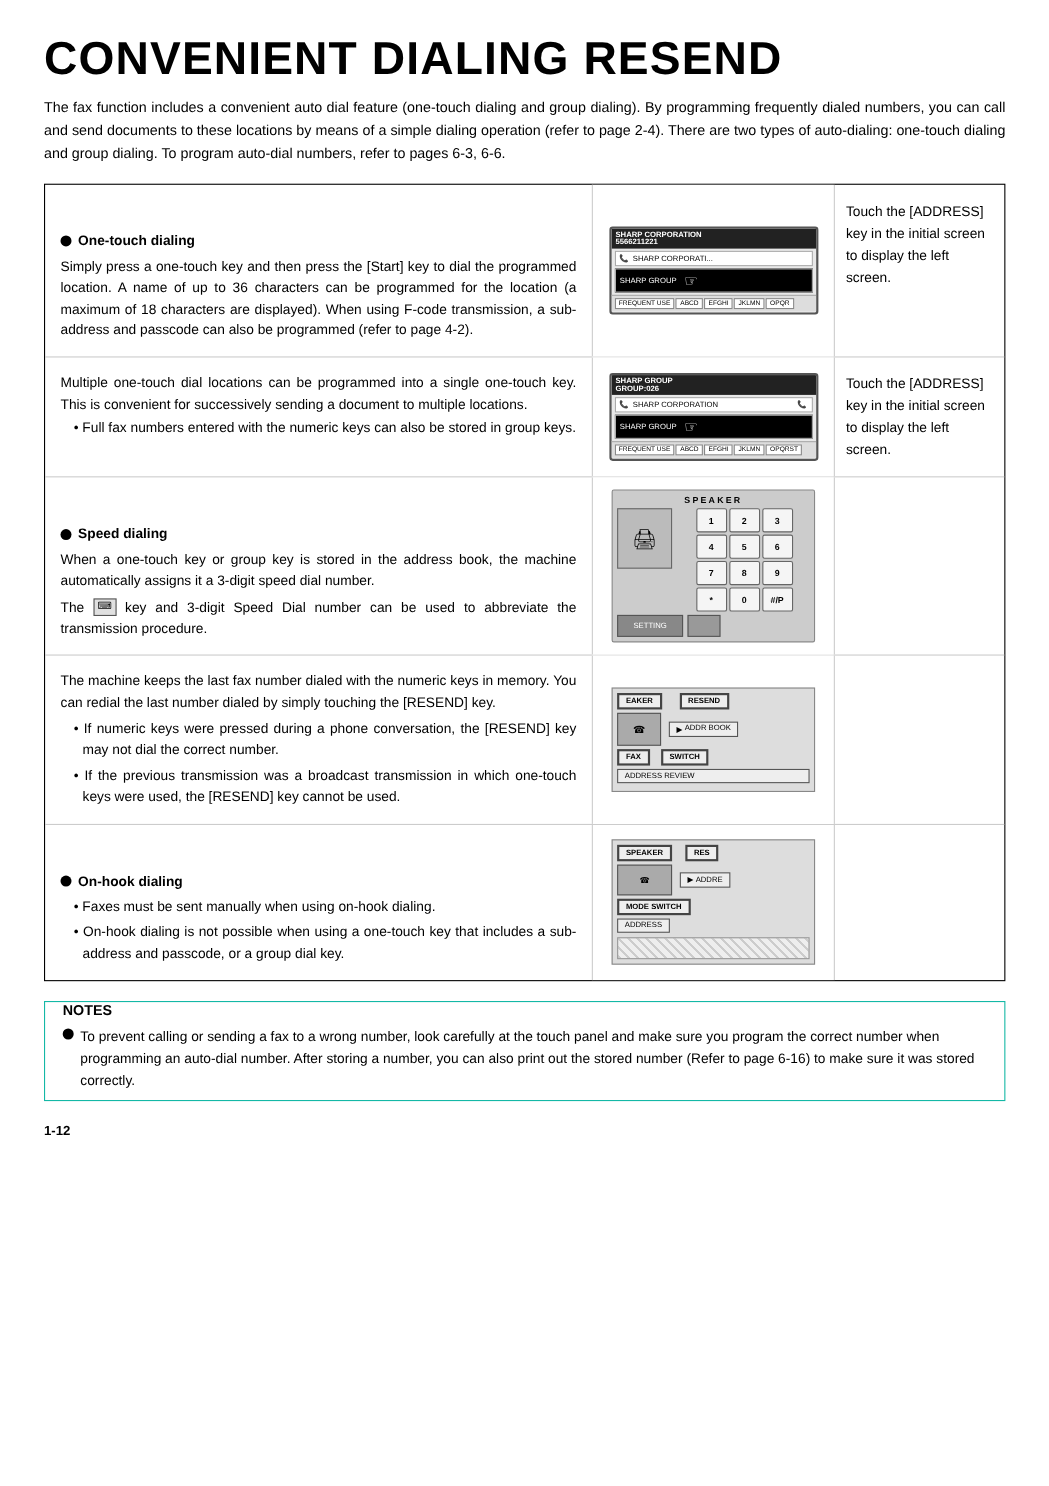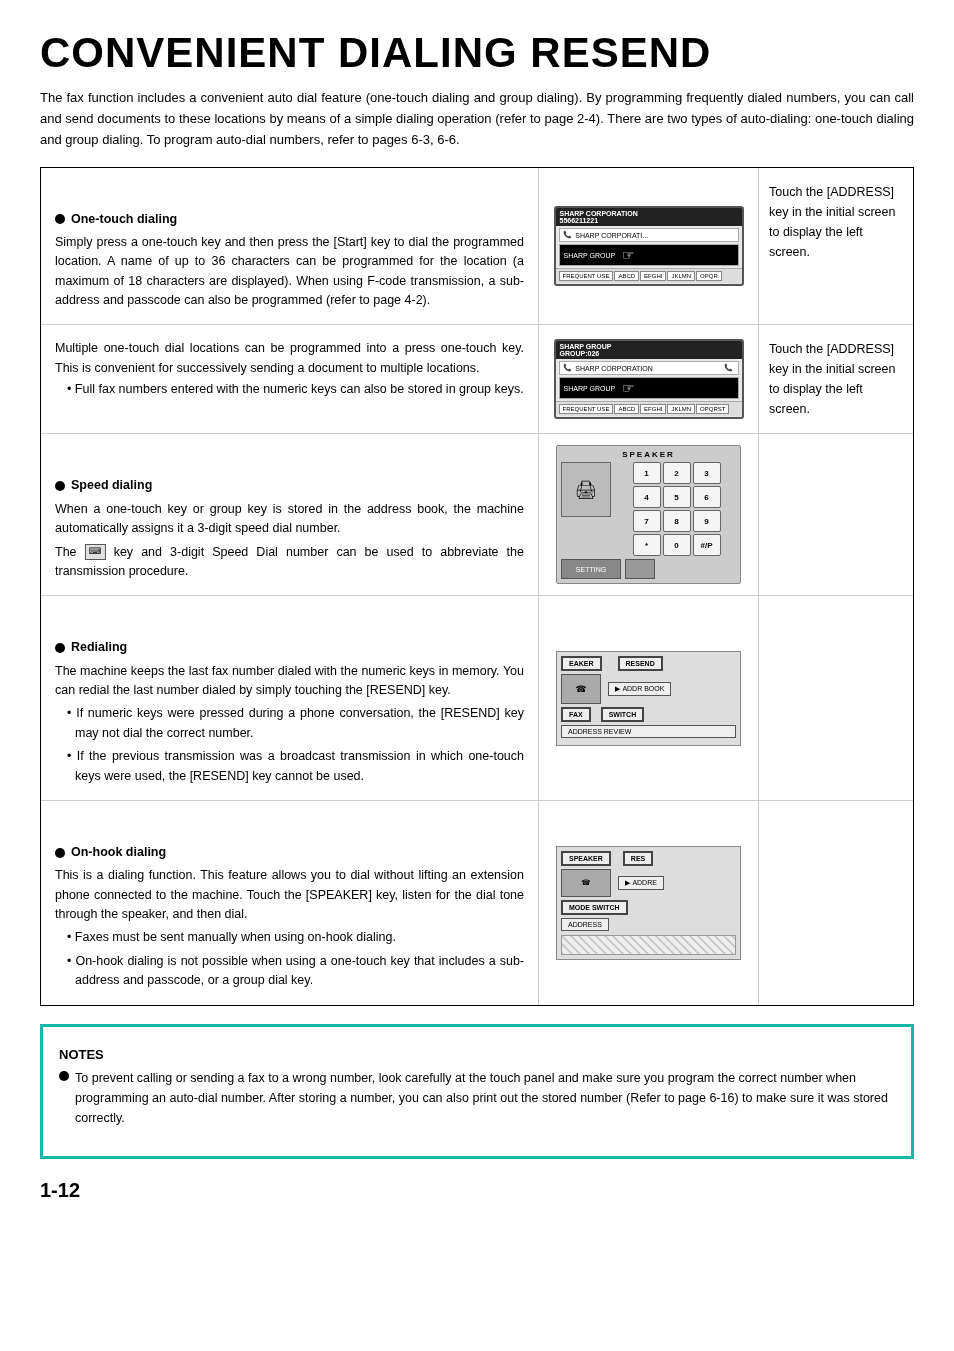--- a/index.html
+++ b/index.html
@@ -199,22 +199,22 @@
       background: #eee;
       padding: 2px 6px;
       font-size: 7px;
       text-align: center;
       display: flex;
       align-items: center;
       gap: 2px;
     }
     
     .notes-box {
-      border: 3px solid #14b8a6;
-      padding: 20px 16px;
+      border: 1px solid #14b8a6;
+      padding: 0 16px;
       margin-top: 4px;
       margin-bottom: 20px;
     }
     .notes-title {
       font-weight: bold;
       font-size: 13px;
       margin-bottom: 6px;
     }
     .notes-item {
       display: flex;
@@ -226,21 +226,21 @@
     }
     .notes-bullet {
       width: 10px;
       height: 10px;
       border-radius: 50%;
       background: #000;
       flex-shrink: 0;
       margin-top: 3px;
     }
     .page-number {
-      font-size: 20px;
+      font-size: 12px;
       font-weight: bold;
       margin-top: 8px;
     }
     .circle-num {
       display: inline-flex;
       align-items: center;
       justify-content: center;
       width: 14px;
       height: 14px;
       border: 1px solid #000;
@@ -300,21 +300,21 @@
         </div>
       </div>
     </div>
     <div class="section-right-text">
       <span>Touch the [ADDRESS] key in the initial screen to display the left screen.</span>
     </div>
   </div>
 
   <div class="section-row">
     <div class="section-text">
-      <div>Multiple one-touch dial locations can be programmed into a press one-touch key. This is convenient for successively sending a document to multiple locations.</div>
+      <div>Multiple one-touch dial locations can be programmed into a single one-touch key. This is convenient for successively sending a document to multiple locations.</div>
       <div class="sub-bullet">• <span>Full fax numbers entered with the numeric keys can also be stored in group keys.</span></div>
     </div>
     <div class="section-image">
       <div class="screen-mock" style="width:190px;">
         <div class="screen-header">
           <div>SHARP GROUP</div>
           <div>GROUP:026</div>
         </div>
         <div class="screen-row">
           <span>📞</span>
@@ -379,24 +379,20 @@
             <div style="background:#999; width:30px; height:20px; border:1px solid #555;"></div>
           </div>
         </div>
       </div>
     </div>
     <div class="section-right-text"></div>
   </div>
 
   <div class="section-row">
     <div class="section-text">
-      <div class="section-title">
-        <span class="bullet-dot"></span>
-        <span>Redialing</span>
-      </div>
       <div>The machine keeps the last fax number dialed with the numeric keys in memory. You can redial the last number dialed by simply touching the [RESEND] key.</div>
       <div class="sub-bullet" style="margin-top:4px;">• <span>If numeric keys were pressed during a phone conversation, the [RESEND] key may not dial the correct number.</span></div>
       <div class="sub-bullet" style="margin-top:4px;">• <span>If the previous transmission was a broadcast transmission in which one-touch keys were used, the [RESEND] key cannot be used.</span></div>
     </div>
     <div class="section-image">
 
       <div class="resend-mock">
         <div class="resend-row">
           <div class="resend-btn">EAKER</div>
           <div style="width:10px;"></div>
@@ -425,21 +421,20 @@
     </div>
     <div class="section-right-text"></div>
   </div>
 
   <div class="section-row" style="border-bottom:none;">
     <div class="section-text">
       <div class="section-title">
         <span class="bullet-dot"></span>
         <span>On-hook dialing</span>
       </div>
-      <div>This is a dialing function. This feature allows you to dial without lifting an extension phone connected to the machine. Touch the [SPEAKER] key, listen for the dial tone through the speaker, and then dial.</div>
       <div class="sub-bullet" style="margin-top:4px;">• <span>Faxes must be sent manually when using on-hook dialing.</span></div>
       <div class="sub-bullet" style="margin-top:4px;margin-left:12px;">• <span>On-hook dialing is not possible when using a one-touch key that includes a sub-address and passcode, or a group dial key.</span></div>
     </div>
     <div class="section-image">
 
       <div class="resend-mock">
         <div class="resend-row">
           <div class="resend-btn">SPEAKER</div>
           <div style="width:6px;"></div>
           <div class="resend-btn">RES</div>

